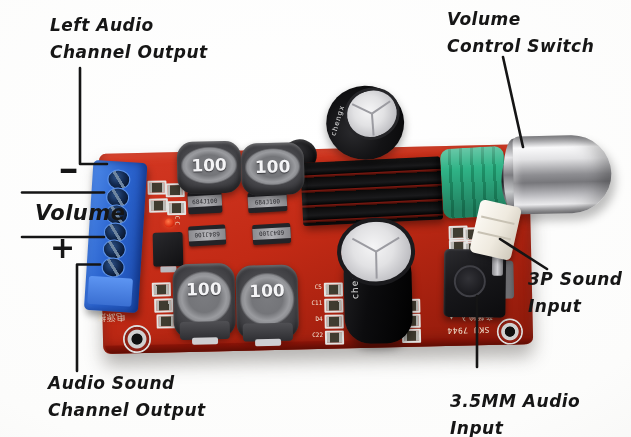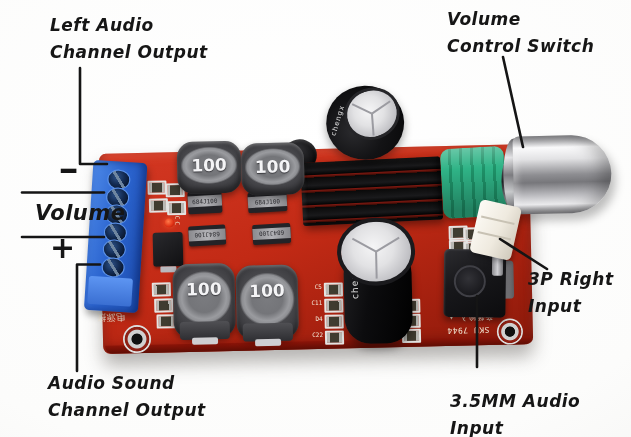--- a/index.html
+++ b/index.html
@@ -267,21 +267,21 @@
 
   <div class="note note-power" style="left:35px;top:200px;">
     <span>Volume</span>
   </div>
 
   <div class="note note-sign" style="left:50px;top:234px;">
     <span>+</span>
   </div>
 
   <div class="note" style="left:528px;top:266px;">
-    <div>3P Right</div>
+    <div>3P Sound</div>
     <div>Input</div>
   </div>
 
   <div class="note" style="left:450px;top:388px;">
     <div>3.5MM Audio</div>
     <div>Input</div>
   </div>
 
   <div class="note" style="left:48px;top:370px;">
     <div>Audio Sound</div>

